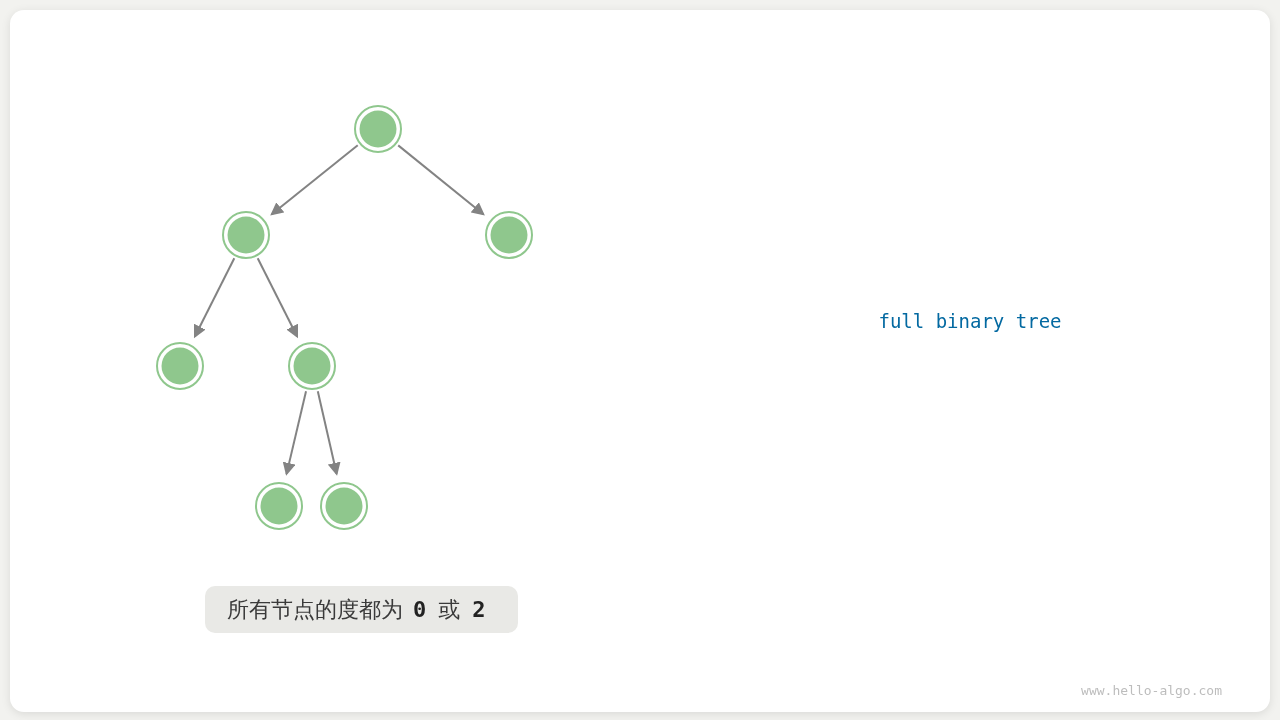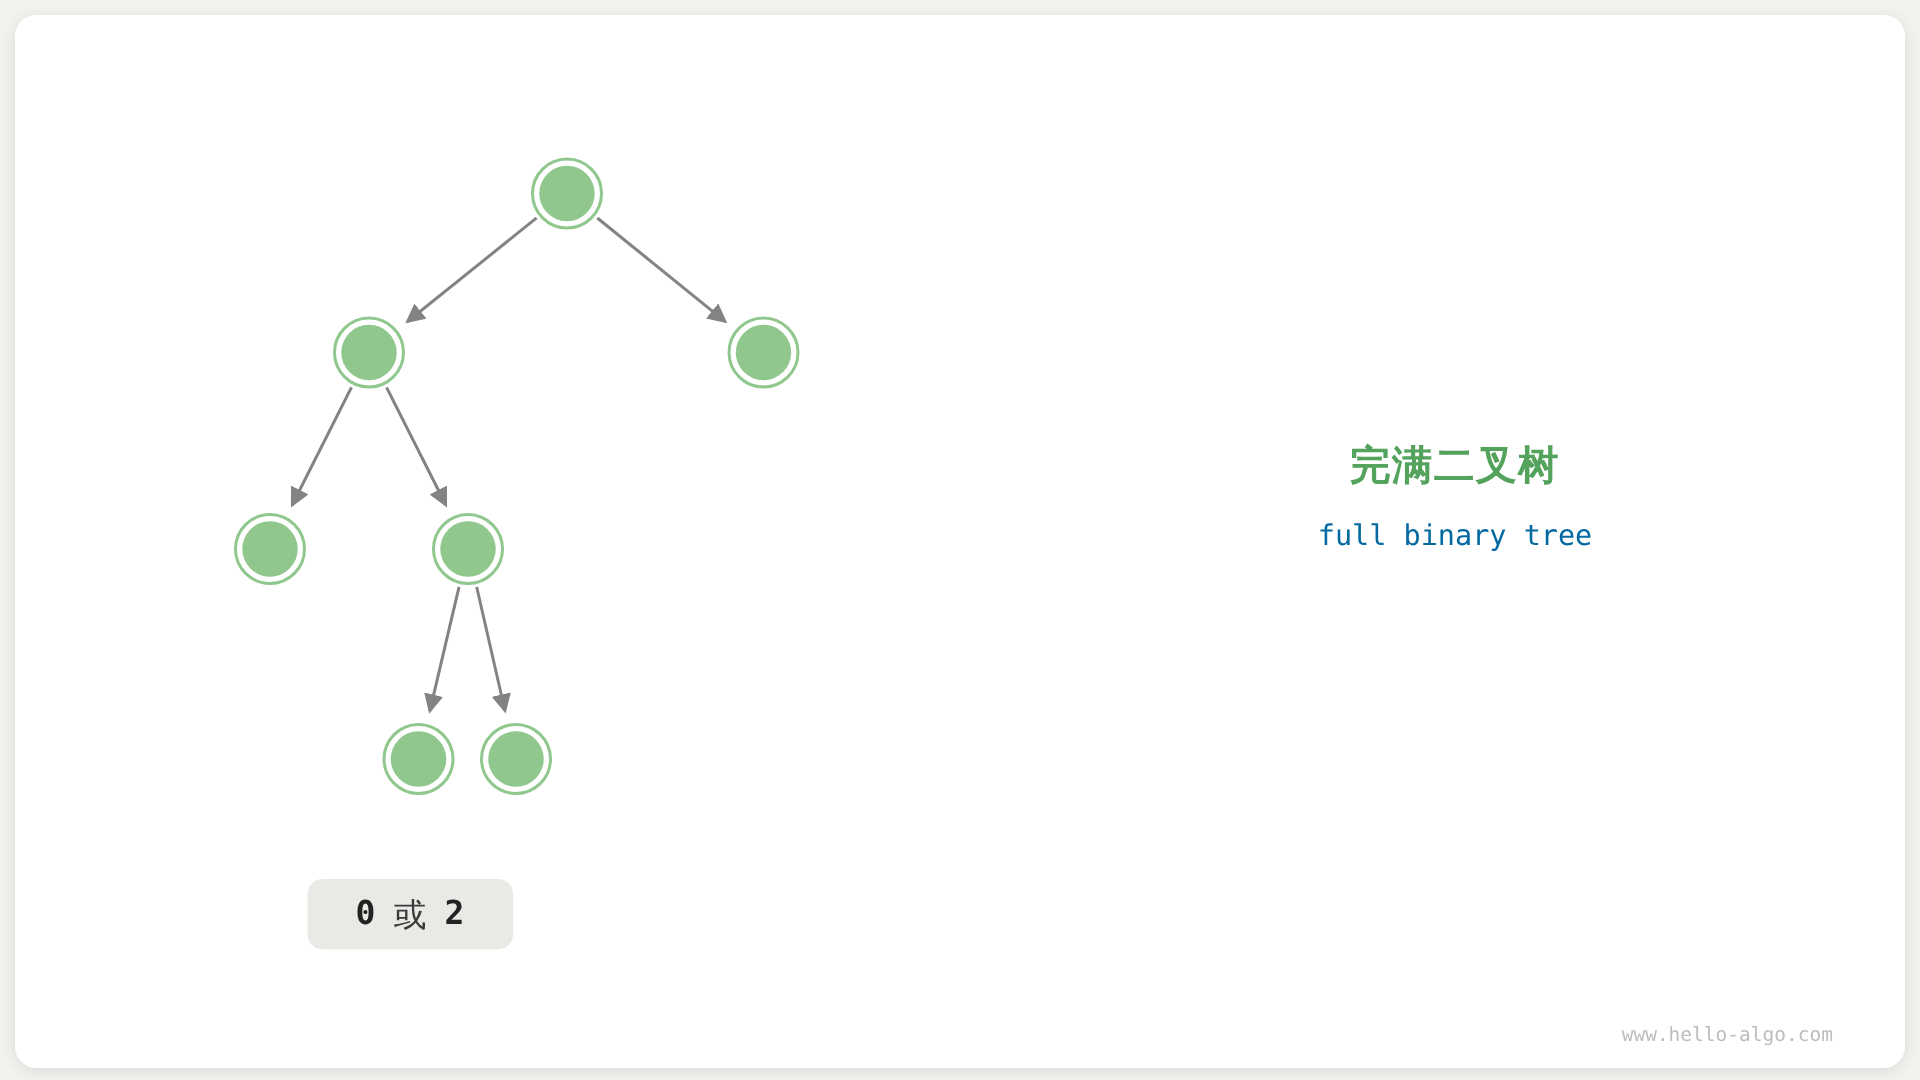--- a/index.html
+++ b/index.html
@@ -114,24 +114,24 @@
           <circle cx="279" cy="506" r="18.5" fill="#8fc78d"></circle>
         </g>
         <g>
           <circle cx="344" cy="506" r="23" fill="#ffffff" stroke="#8fc78d" stroke-width="2"></circle>
           <circle cx="344" cy="506" r="18.5" fill="#8fc78d"></circle>
         </g>
       </g>
   </svg>
 
   <div class="side-label">
-    <div class="title" style="color: rgb(83, 163, 93);">完满二叉树</div>
     <div class="subtitle">full binary tree</div>
   </div>
 
   <div class="caption-box">
+    <span>所有节点的度都为</span>
     <span class="code">0</span>
     <span class="conj">或</span>
     <span class="code">2</span>
   </div>
 
   <div class="watermark">www.hello-algo.com</div>
 </div>
 
 </body></html>

